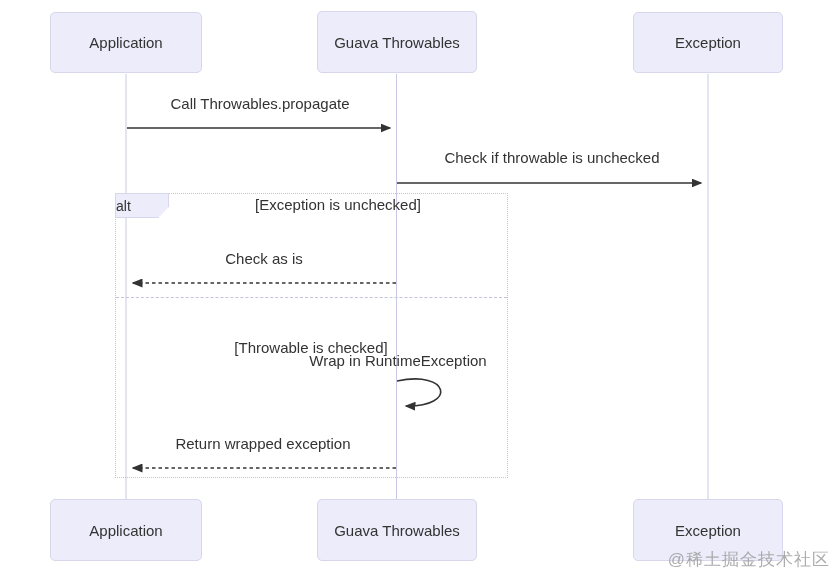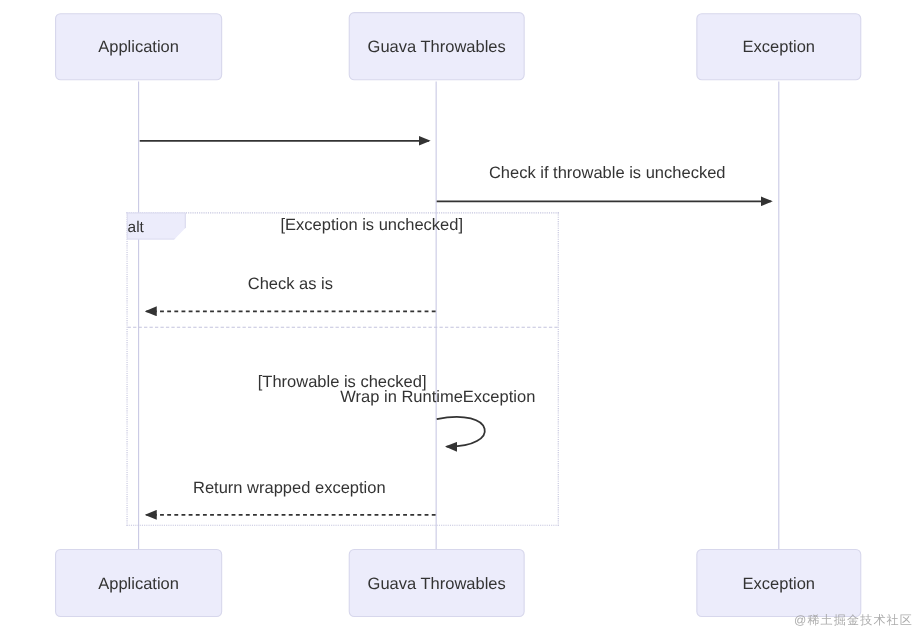--- a/index.html
+++ b/index.html
@@ -51,21 +51,21 @@
     position:absolute;left:-1px;top:-1px;width:54px;height:25px;
     background:var(--actor-fill);
     border:1px solid var(--actor-border);
     clip-path:polygon(0 0,100% 0,100% 55%,80% 100%,0 100%);
     display:flex;align-items:center;justify-content:flex-start;
     box-sizing:border-box;
     font-size:14px;color:var(--text);
   }
   .watermark{
     position:absolute;right:3px;bottom:4px;
-    font-size:11px;letter-spacing:1px;
+    font-size:17px;letter-spacing:1px;
     color:var(--watermark);opacity:.85;white-space:nowrap;
   }
 </style>
 </head>
 <body>
 
 <div id="stage">
 
   <svg id="wires" viewBox="0 0 833 575" xmlns="http://www.w3.org/2000/svg">
     <defs>
@@ -105,20 +105,21 @@
     <span>Exception</span>
   </div>
 
   <div class="alt-frame">
     <div class="alt-divider"></div>
     <div class="alt-tab">
       <span>alt</span>
     </div>
   </div>
 
+  <div class="msg-label" style="left:260px;top:95px;">Call Throwables.propagate</div>
   <div class="msg-label" style="left:552px;top:149px;">Check if throwable is unchecked</div>
   <div class="msg-label" style="left:338px;top:196px;">[Exception is unchecked]</div>
   <div class="msg-label" style="left:264px;top:250px;">Check as is</div>
   <div class="msg-label" style="left:311px;top:303px;margin-top:36px;">[Throwable is checked]</div>
   <div class="msg-label" style="left:398px;top:352px;">Wrap in RuntimeException</div>
   <div class="msg-label" style="left:263px;top:435px;">Return wrapped exception</div>
 
   <div class="watermark">@稀土掘金技术社区</div>
 
 </div>

